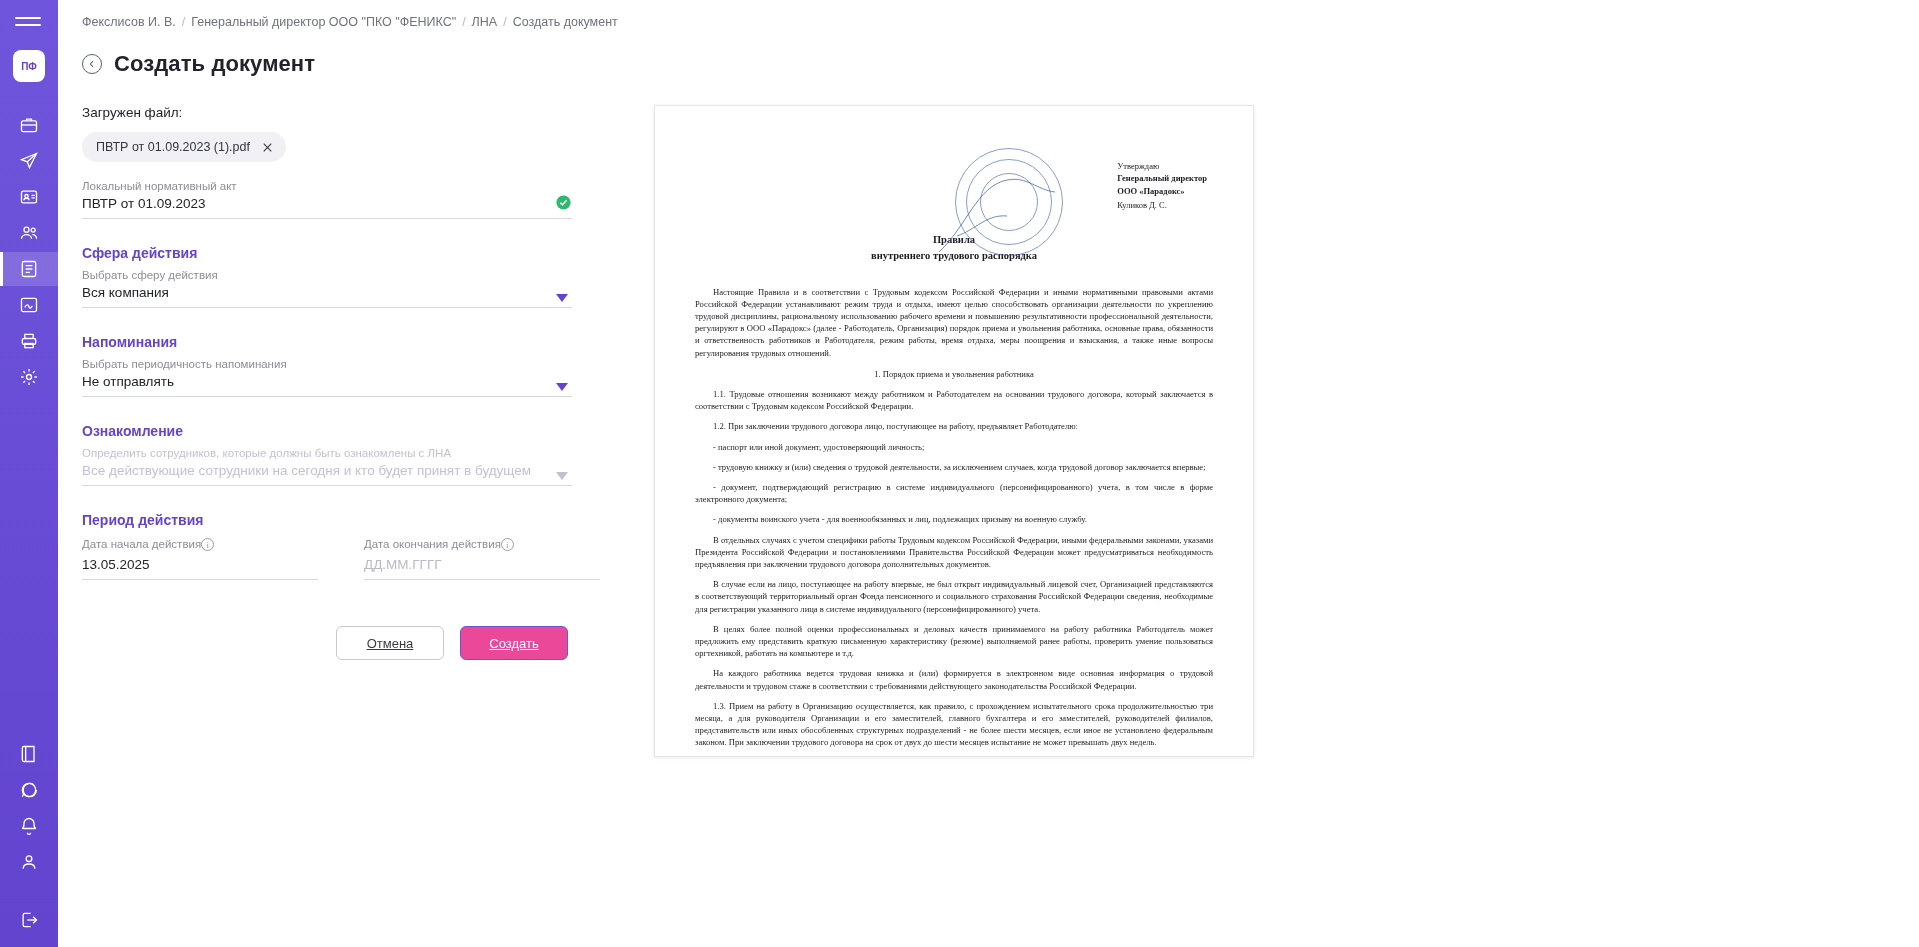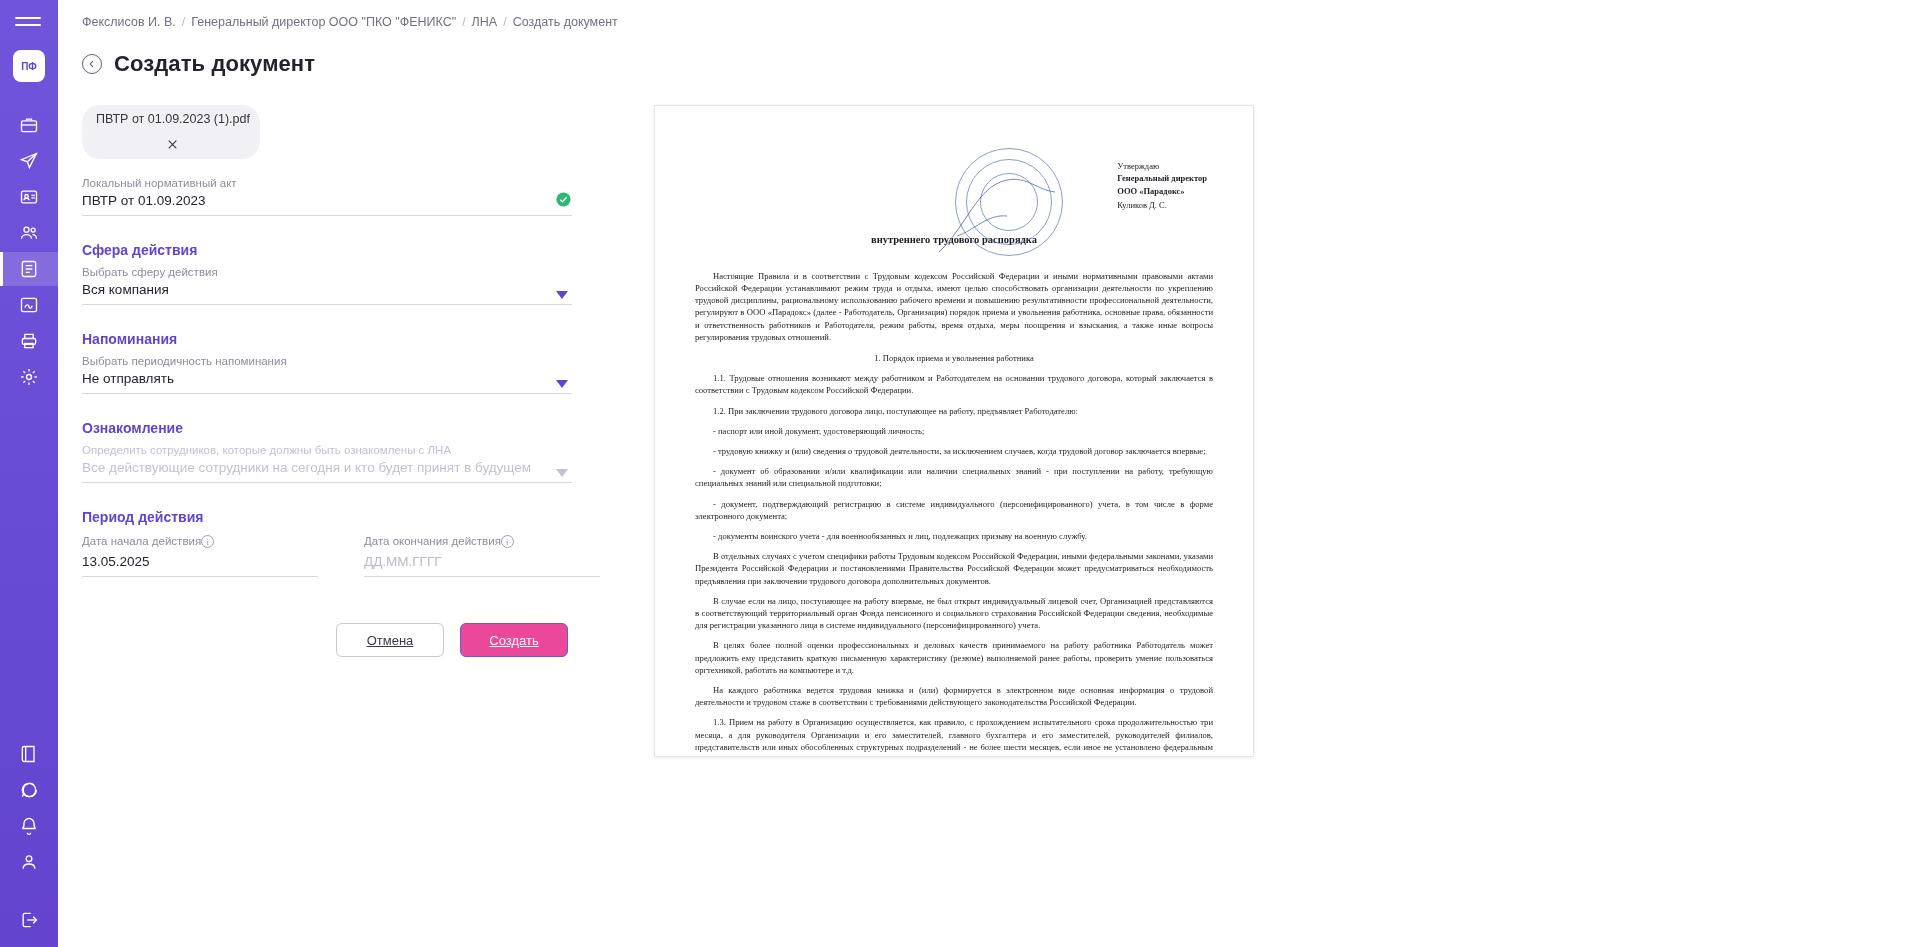--- a/index.html
+++ b/index.html
@@ -134,21 +134,20 @@
   }
   .file-chip {
     display: inline-flex;
     align-items: center;
     gap: 10px;
     background: #f1f1f5;
     border-radius: 18px;
     padding: 7px 10px 7px 14px;
     font-size: 12.5px;
     color: #35353f;
-    flex-direction: column;
   }
   .file-chip .x {
     width: 16px; height: 16px;
     display: flex; align-items: center; justify-content: center;
     cursor: pointer;
   }
   .field-block { margin-top: 18px; position: relative; }
   .field-hint {
     font-size: 11.5px;
     color: #8b8d9b;
@@ -478,20 +477,21 @@
           </svg>
         </span>
       </div>
       <div class="page-title">Создать документ</div>
     </div>
 
     <div class="content">
 
       <div class="form-col">
 
+        <div class="form-label-strong">Загружен файл:</div>
 
         <div class="file-chip">
           <span>ПВТР от 01.09.2023 (1).pdf</span>
           <span class="x">
             <svg width="13" height="13" viewBox="0 0 24 24" fill="none" stroke="#35353f" stroke-width="2">
               <path d="M5 5l14 14M19 5L5 19"></path>
             </svg>
           </span>
         </div>
 
@@ -575,31 +575,31 @@
           </svg>
 
           <div class="doc-approve">
             <div class="ln1">Утверждаю</div>
             <div class="ln2">Генеральный директор</div>
             <div class="ln3">ООО «Парадокс»</div>
             <div class="ln4">Куликов Д. С.</div>
           </div>
 
           <div class="doc-title">
+            <div>Правила</div>
             <div>внутреннего трудового распорядка</div>
           </div>
 
           <div class="doc-body">
             <p>Настоящие Правила и в соответствии с Трудовым кодексом Российской Федерации и иными нормативными правовыми актами Российской Федерации устанавливают режим труда и отдыха, имеют целью способствовать организации деятельности по укреплению трудовой дисциплины, рациональному использованию рабочего времени и повышению результативности профессиональной деятельности, регулируют в ООО «Парадокс» (далее - Работодатель, Организация) порядок приема и увольнения работника, основные права, обязанности и ответственность работников и Работодателя, режим работы, время отдыха, меры поощрения и взыскания, а также иные вопросы регулирования трудовых отношений.</p>
             <p class="center">1. Порядок приема и увольнения работника</p>
             <p>1.1. Трудовые отношения возникают между работником и Работодателем на основании трудового договора, который заключается в соответствии с Трудовым кодексом Российской Федерации.</p>
             <p>1.2. При заключении трудового договора лицо, поступающее на работу, предъявляет Работодателю:</p>
             <p>- паспорт или иной документ, удостоверяющий личность;</p>
             <p>- трудовую книжку и (или) сведения о трудовой деятельности, за исключением случаев, когда трудовой договор заключается впервые;</p>
-            <p>- документ об образовании и/или квалификации или наличии специальных знаний - при поступлении на работу, требующую специальных знаний или специальной подготовки;</p>
             <p>- документ, подтверждающий регистрацию в системе индивидуального (персонифицированного) учета, в том числе в форме электронного документа;</p>
             <p>- документы воинского учета - для военнообязанных и лиц, подлежащих призыву на военную службу.</p>
             <p>В отдельных случаях с учетом специфики работы Трудовым кодексом Российской Федерации, иными федеральными законами, указами Президента Российской Федерации и постановлениями Правительства Российской Федерации может предусматриваться необходимость предъявления при заключении трудового договора дополнительных документов.</p>
             <p>В случае если на лицо, поступающее на работу впервые, не был открыт индивидуальный лицевой счет, Организацией представляются в соответствующий территориальный орган Фонда пенсионного и социального страхования Российской Федерации сведения, необходимые для регистрации указанного лица в системе индивидуального (персонифицированного) учета.</p>
             <p>В целях более полной оценки профессиональных и деловых качеств принимаемого на работу работника Работодатель может предложить ему представить краткую письменную характеристику (резюме) выполняемой ранее работы, проверить умение пользоваться оргтехникой, работать на компьютере и т.д.</p>
             <p>На каждого работника ведется трудовая книжка и (или) формируется в электронном виде основная информация о трудовой деятельности и трудовом стаже в соответствии с требованиями действующего законодательства Российской Федерации.</p>
             <p>1.3. Прием на работу в Организацию осуществляется, как правило, с прохождением испытательного срока продолжительностью три месяца, а для руководителя Организации и его заместителей, главного бухгалтера и его заместителей, руководителей филиалов, представительств или иных обособленных структурных подразделений - не более шести месяцев, если иное не установлено федеральным законом. При заключении трудового договора на срок от двух до шести месяцев испытание не может превышать двух недель.</p>
           </div>
 
         </div>

